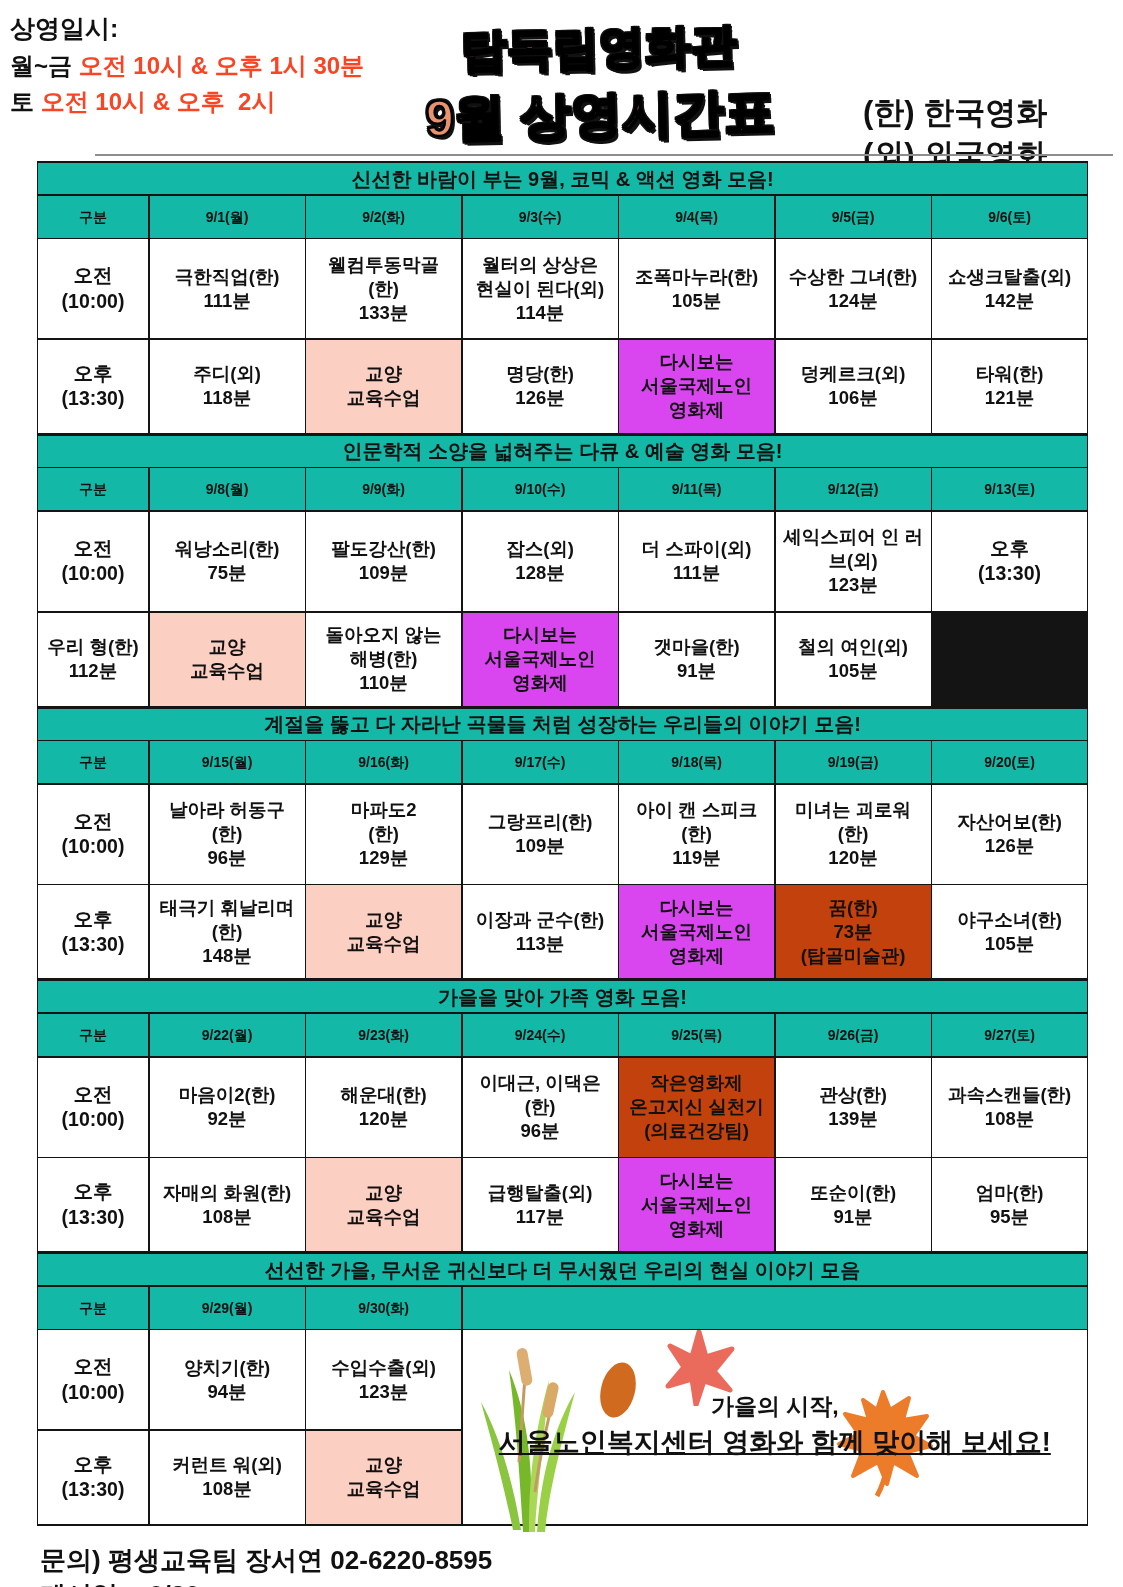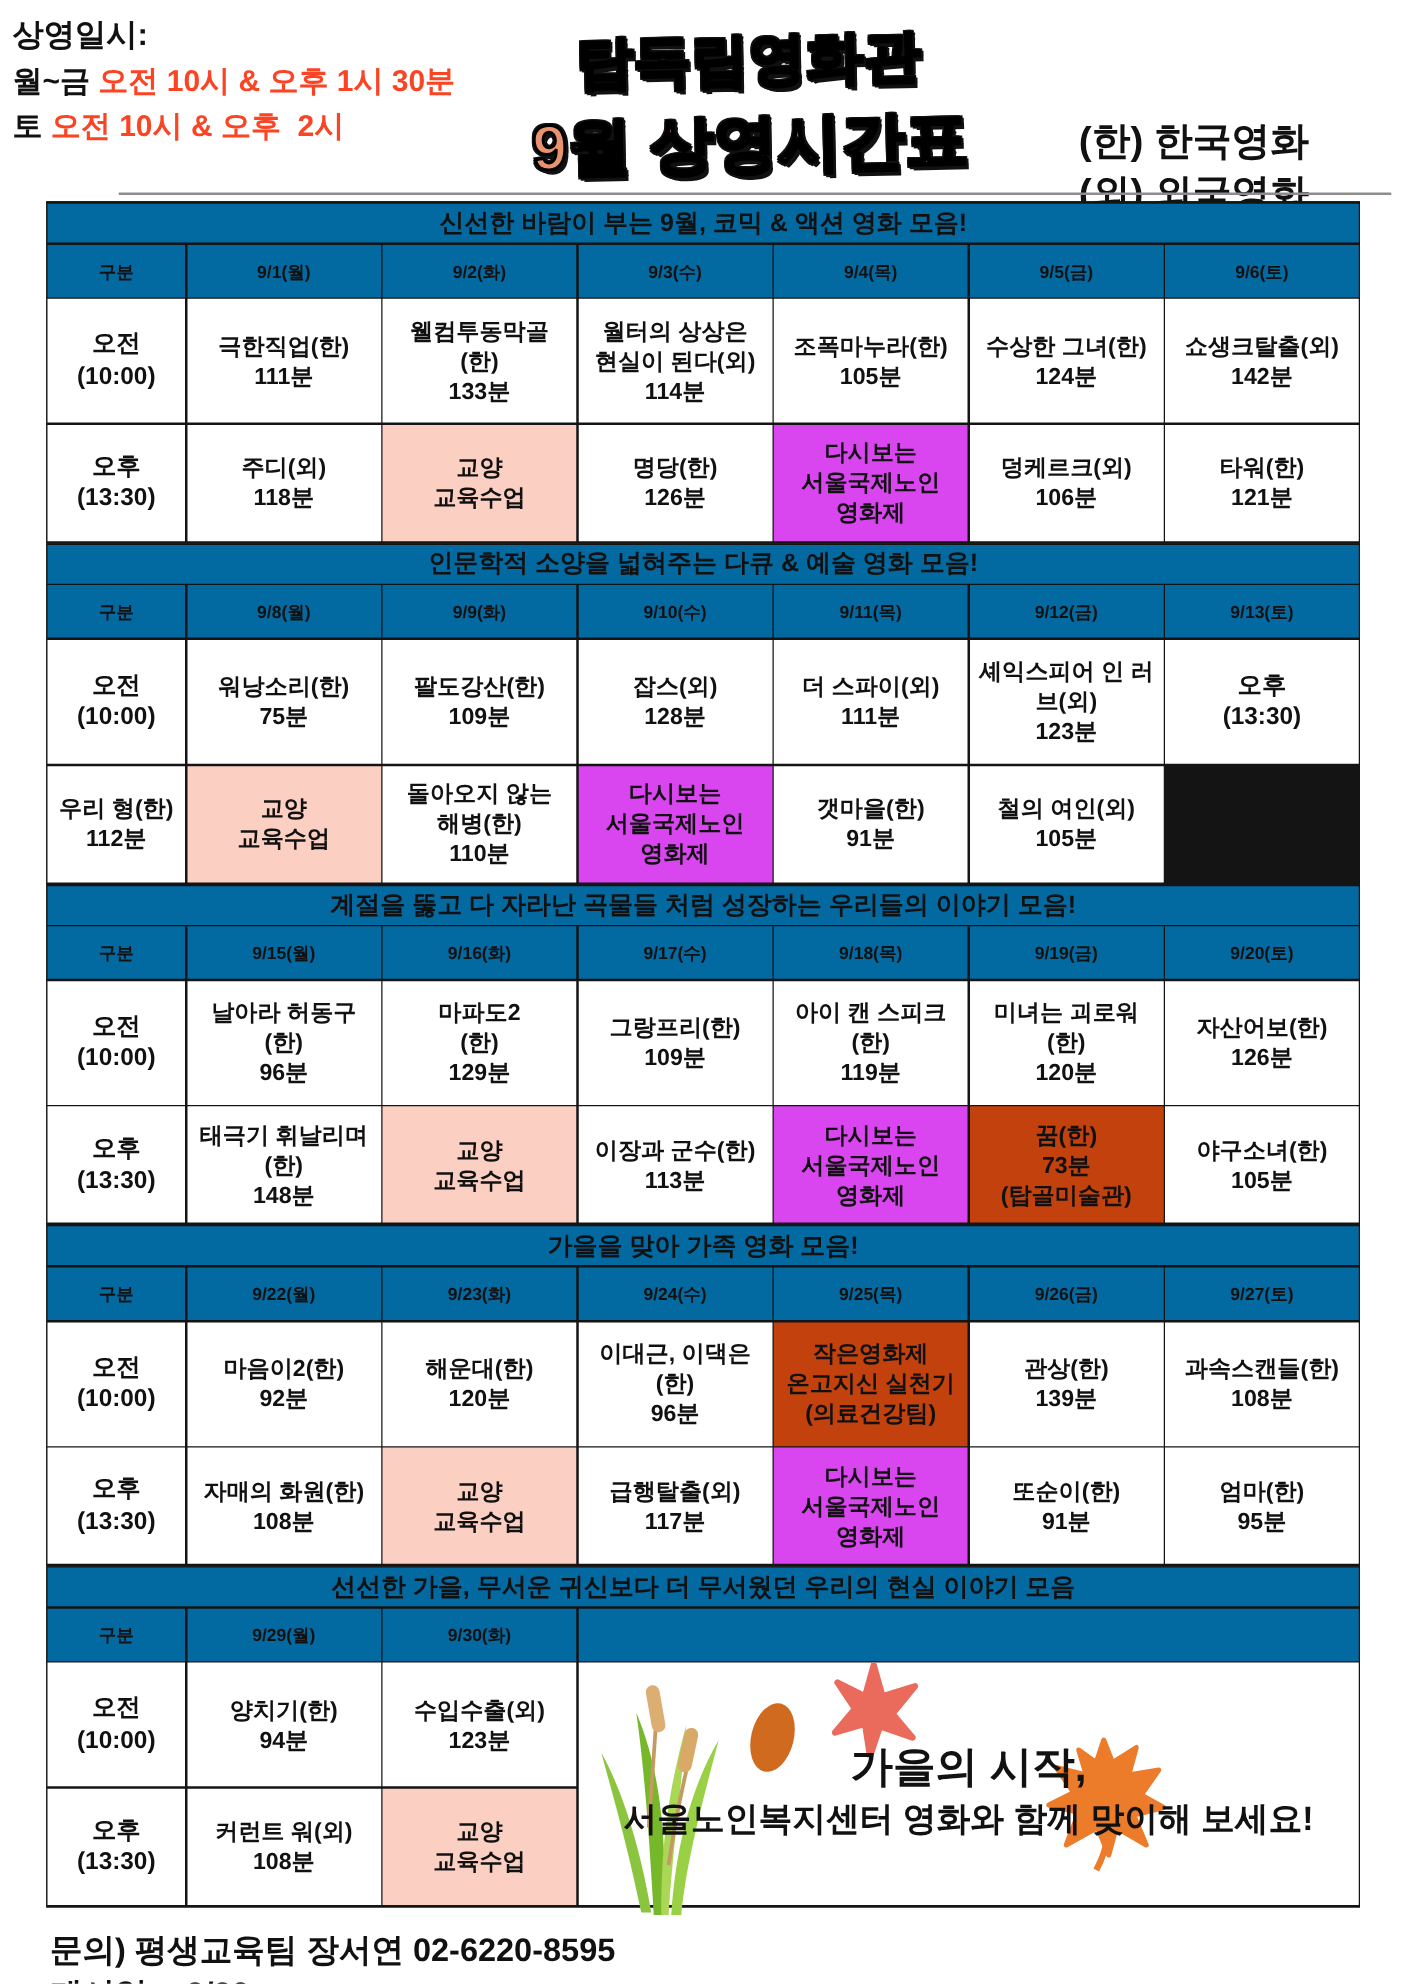--- a/index.html
+++ b/index.html
@@ -28,32 +28,32 @@
     display:grid; grid-template-columns:110px repeat(6,1fr);
     grid-template-rows:31px 42px 99px 93px; gap:1.6px;
     background:#141414; border:1.8px solid #141414; border-bottom-width:2.6px;
   }
   .week:first-child { border-top-width:2.6px; }
   .c {
     background:#fff; display:flex; align-items:center; justify-content:center;
     text-align:center; white-space:pre-line; font-weight:700; font-size:18.5px;
     line-height:1.3; padding:1px 3px;
   }
-  .orange { background:#0369a1; }
+  .orange { background:#14b8a6; }
   .pink   { background:#fbcfc1; }
   .purple { background:#d946ef; }
   .yellow { background:#c2410c; }
   .theme  { grid-column:1 / -1; font-size:20px; font-weight:800; }
   .datec  { font-size:14px; font-weight:800; }
   .timec  { font-size:19.5px; font-weight:800; }
 
   .note { position:relative; background:#fff; overflow:visible; padding:0; }
   .note-line { position:absolute; left:0; width:100%; text-align:center; font-weight:800; z-index:2; }
-  .note-l1 { top:62px; font-size:34px; }
-  .note-l2 { top:108px; font-size:27px; }
+  .note-l1 { top:62px; font-size:23px; }
+  .note-l2 { top:95px; font-size:27px;text-decoration:underline; }
   .deco { position:absolute; z-index:1; }
 
   .footer {
     position:absolute; top:1543px; left:40px; right:36px;
     display:flex; justify-content:space-between; font-size:26px; font-weight:800;flex-direction:column;
   }
 </style>
 </head>
 <body>
 

